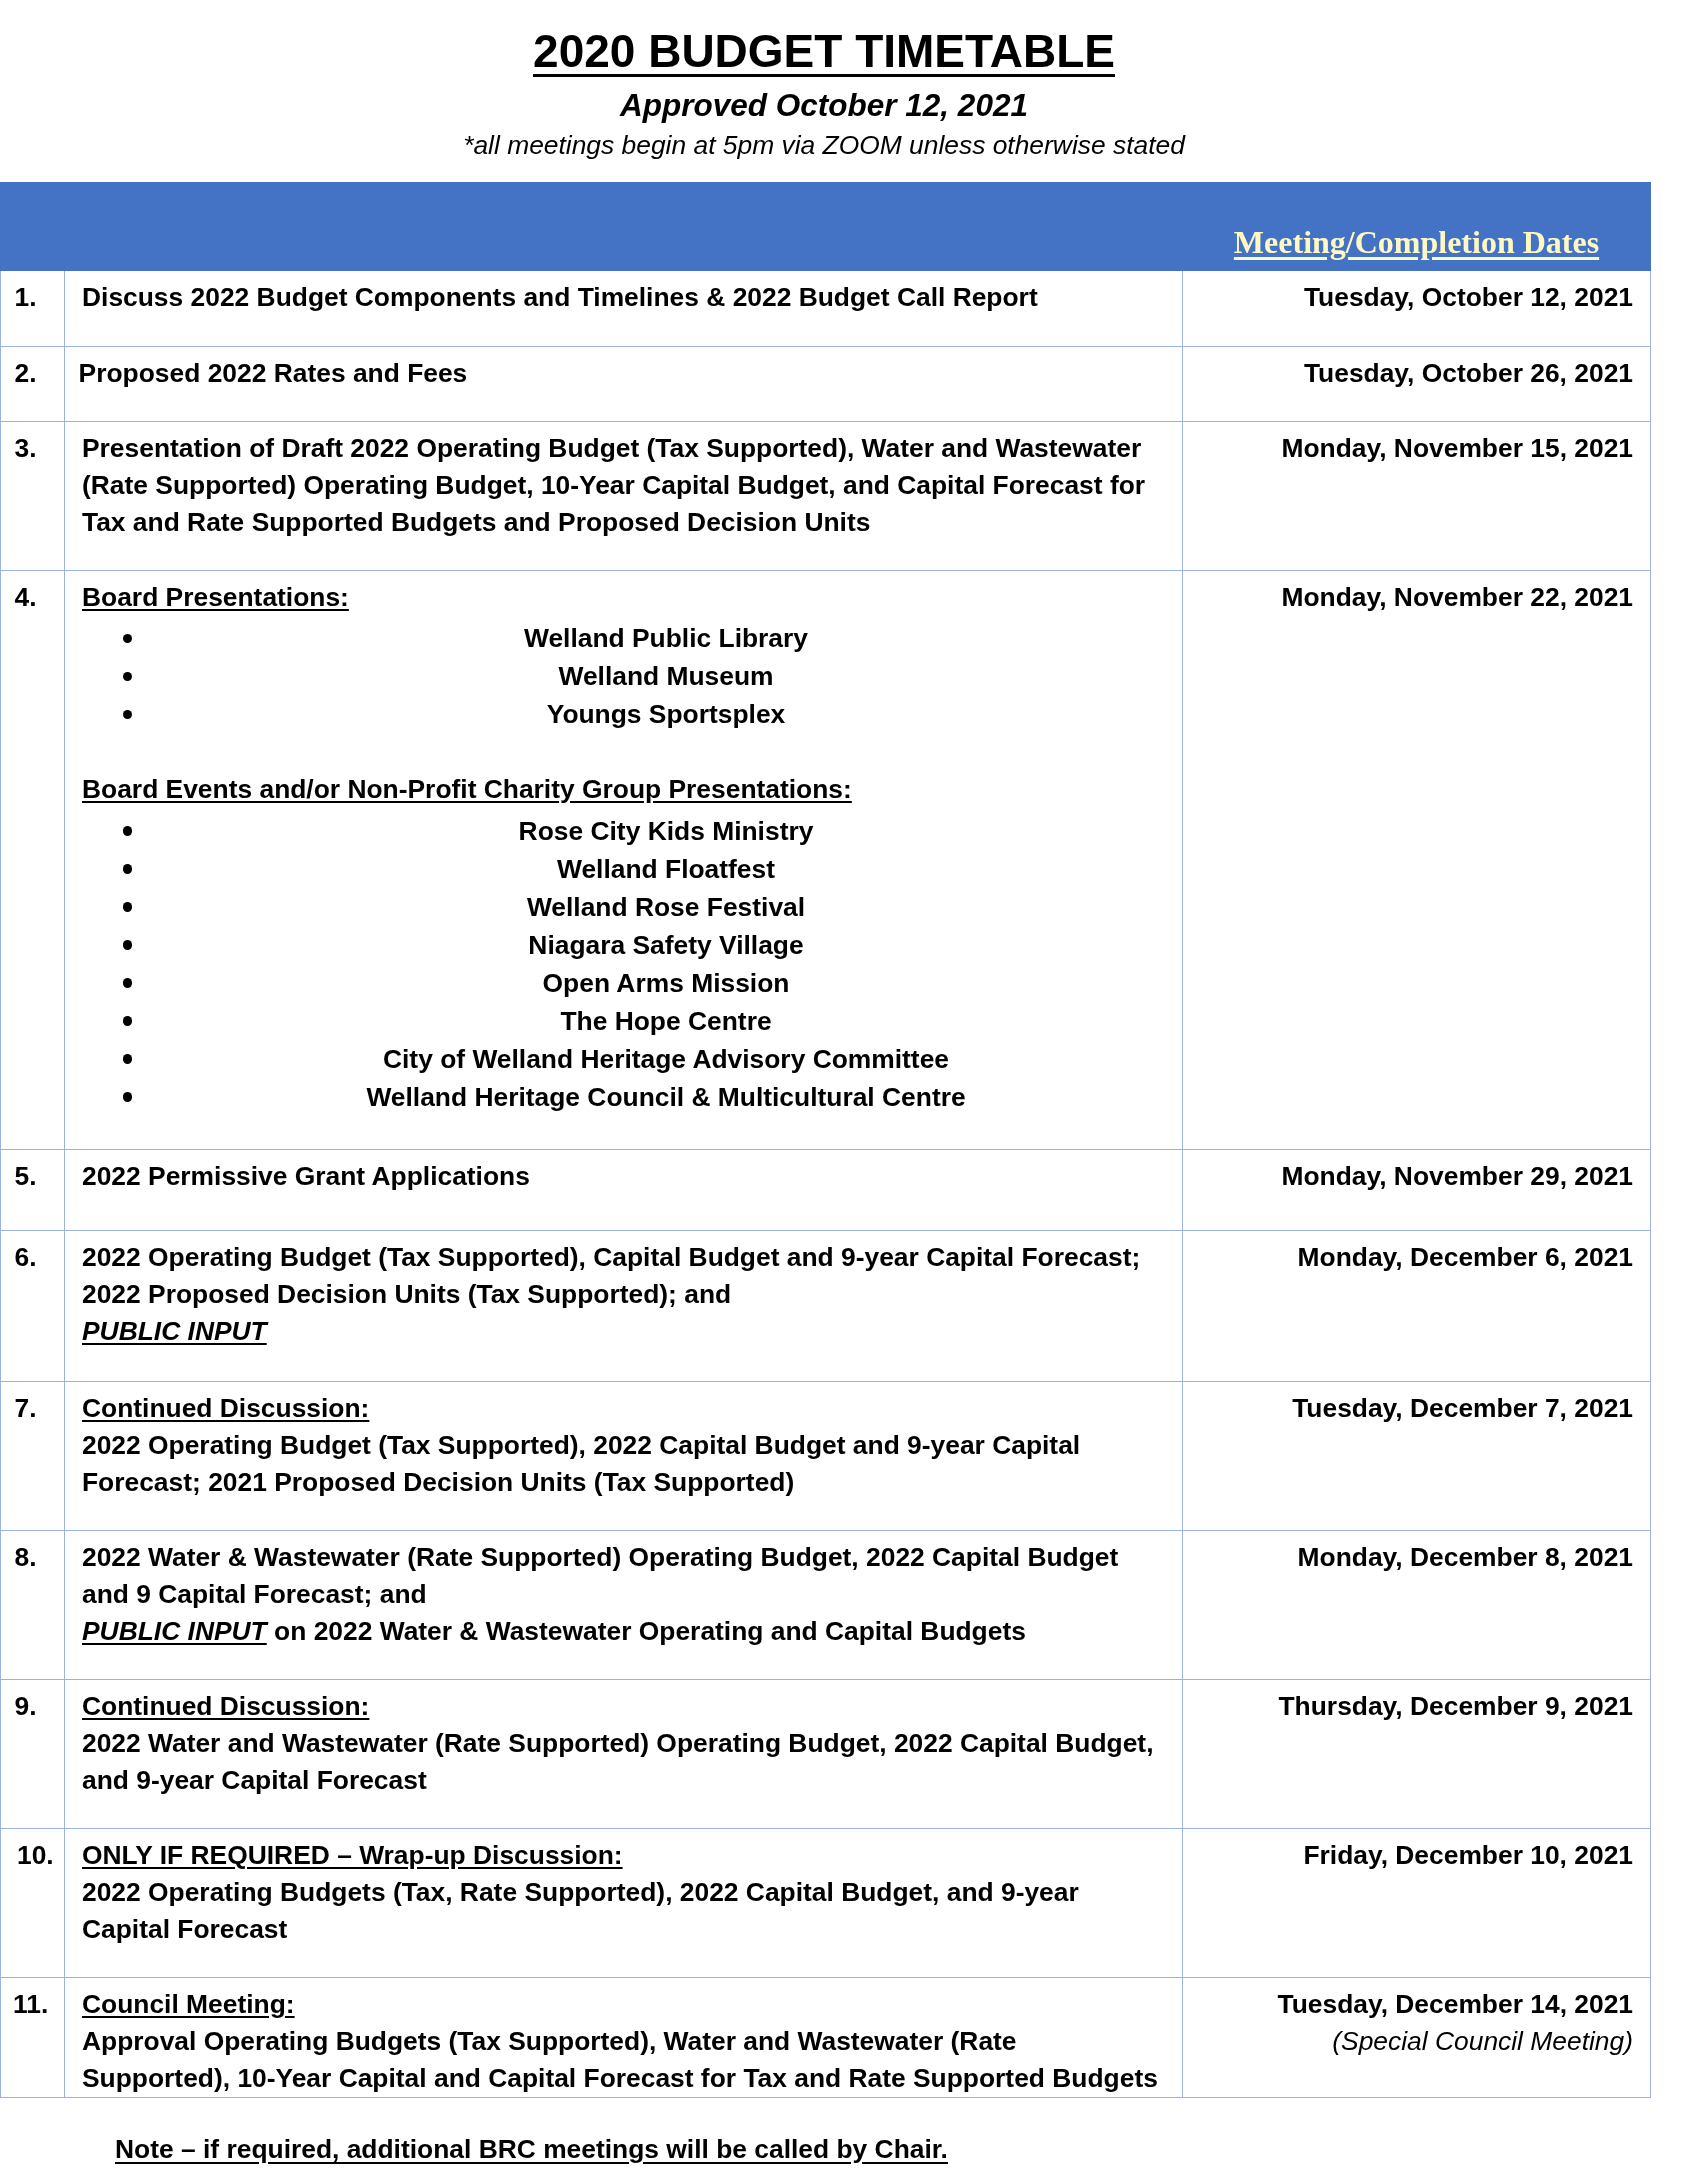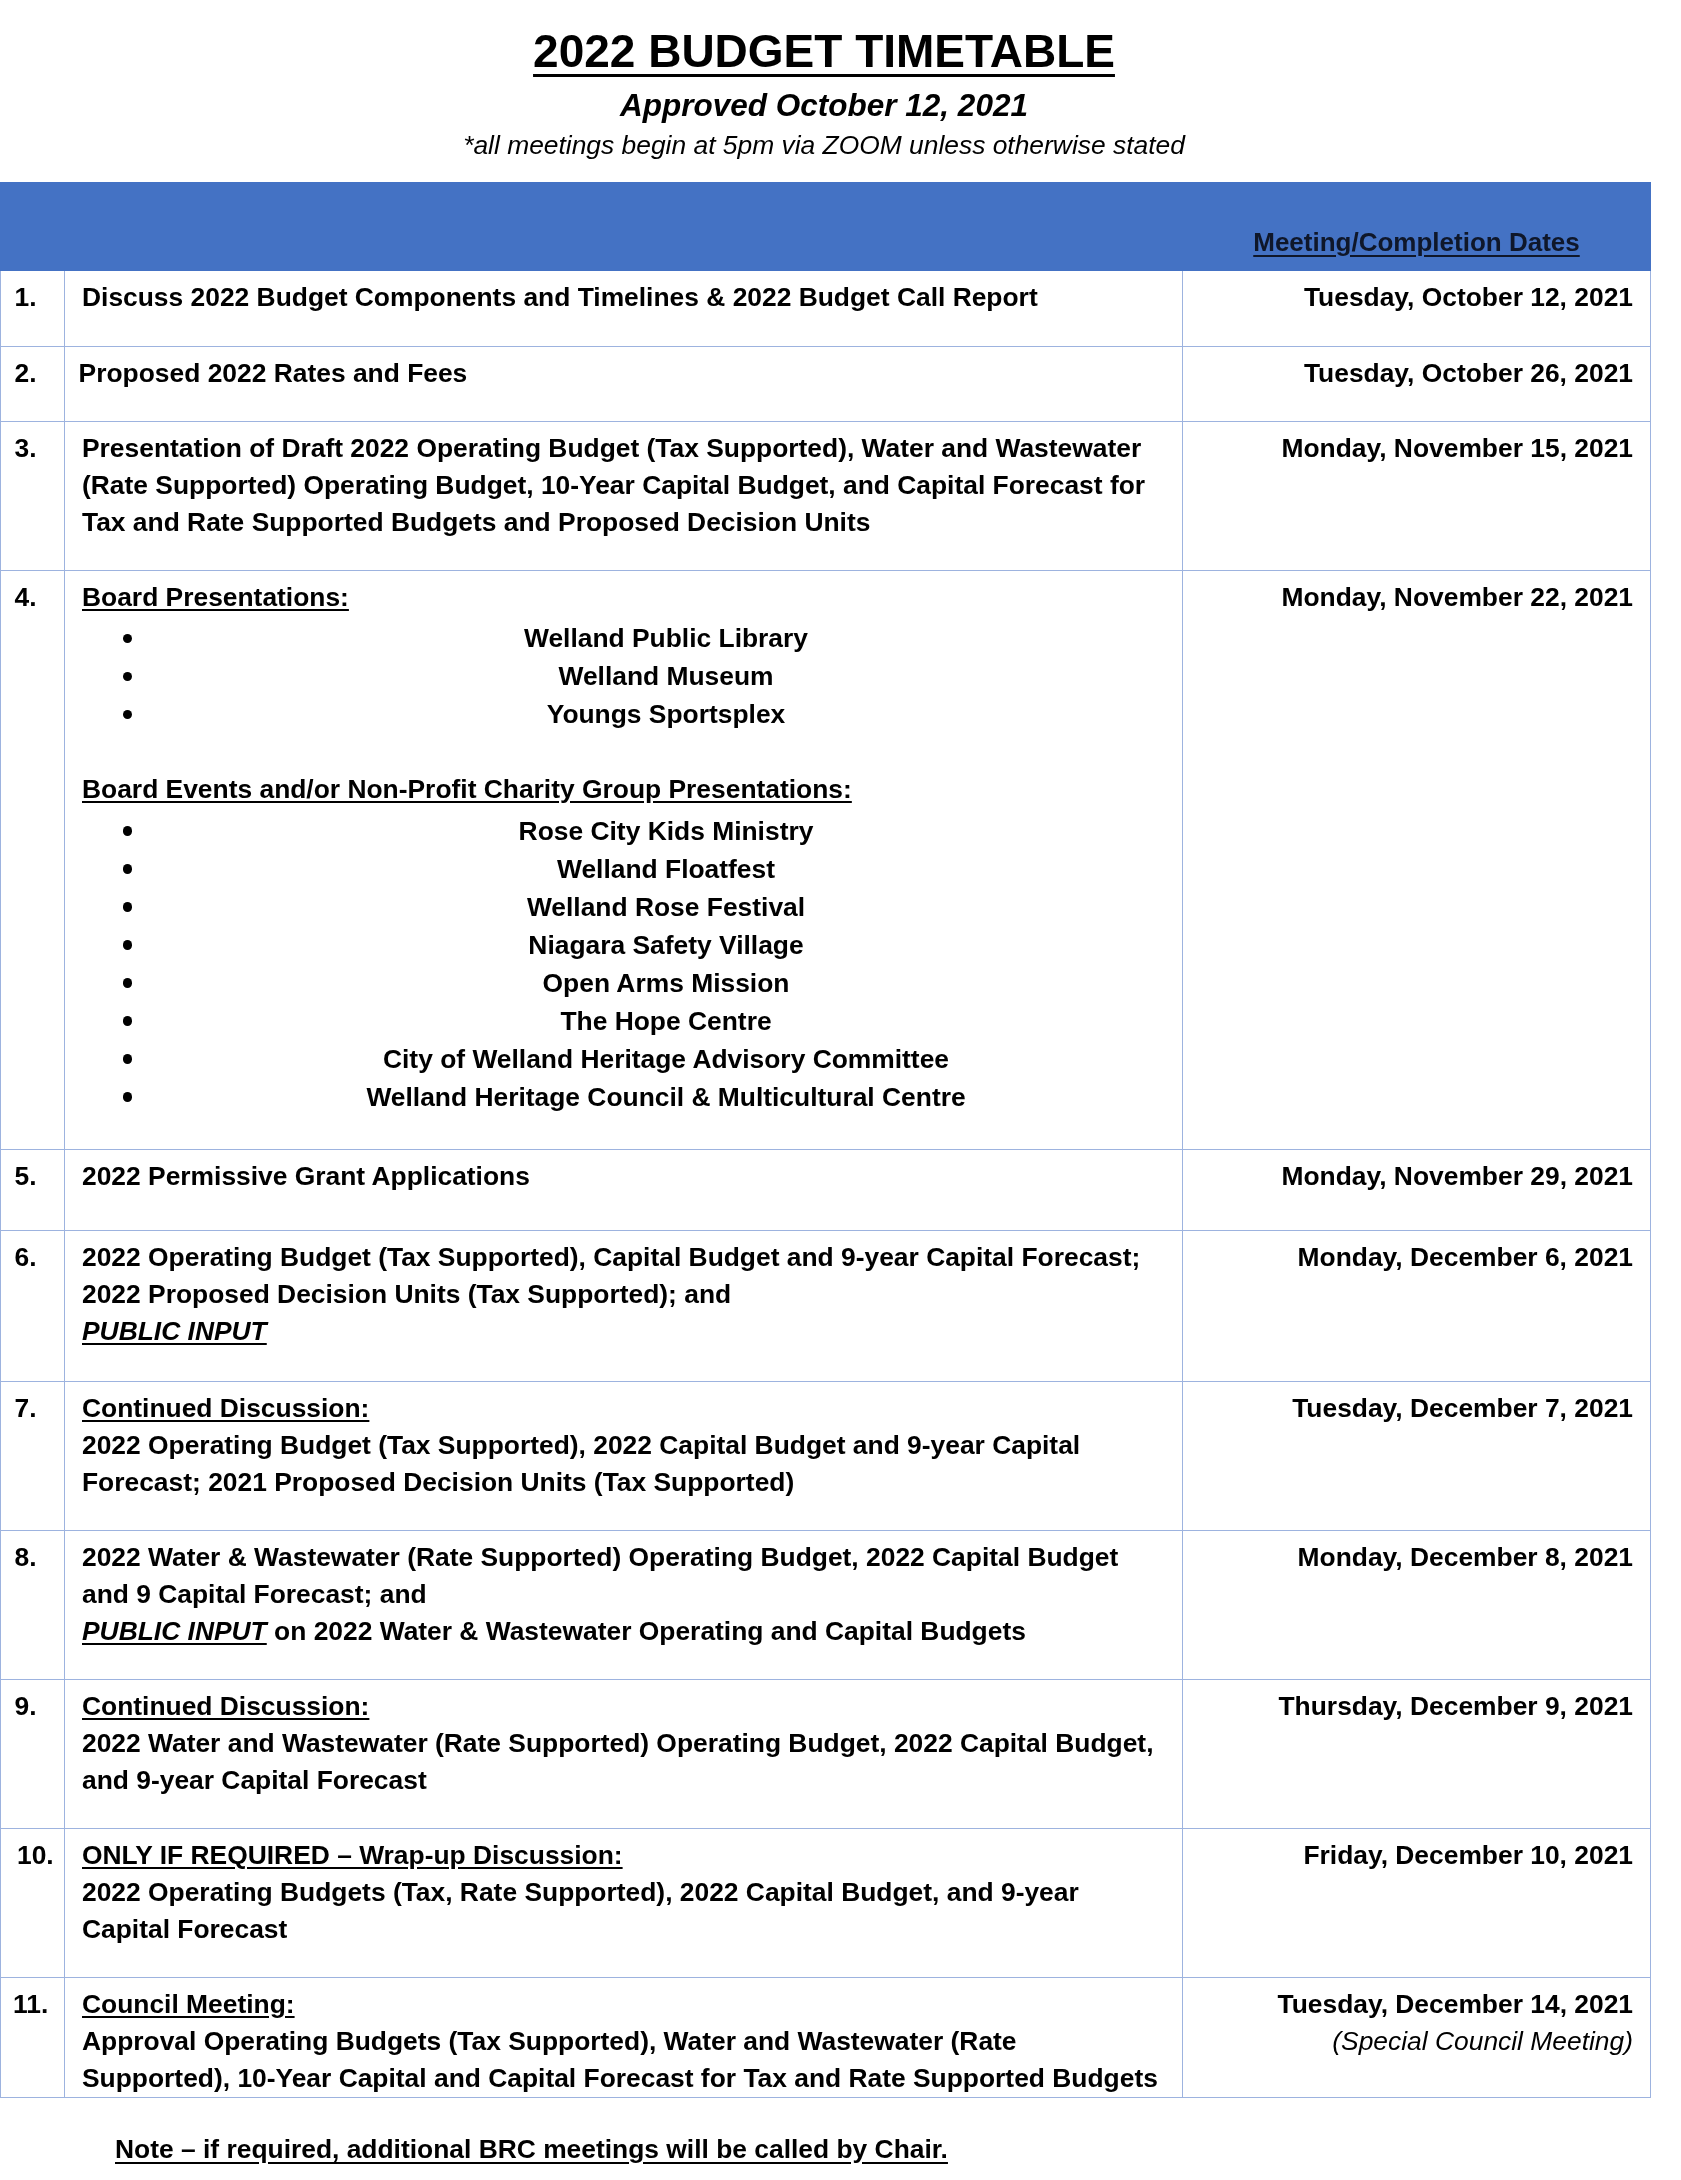--- a/index.html
+++ b/index.html
@@ -29,22 +29,23 @@
     font-size: 26.4px; font-weight: bold; line-height: 37px;
   }
   col.c-num { width: 64px; }
   col.c-desc { width: 1118px; }
   col.c-date { width: 468px; }
   tr.header-row th {
     background: #4472c4; height: 78px; border-color: #4472c4;
     vertical-align: bottom; padding: 0 0 8.5px 0;
   }
   tr.header-row th.date-head {
-    color: #0f172a; text-align: center; font-weight: bold; font-size: 26px;
+    color: #fef9c3; text-align: center; font-weight: bold; font-size: 32px;
     border-left: 1.7px solid #6f8fd0;
+    font-family: Liberation Serif, serif;
   }
   tr.header-row th.date-head span { text-decoration: underline; text-underline-offset: 4.3px; }
   td.num { padding: 8.5px 0 0 13.6px; }
   td.desc { padding: 8.5px 17px 0 17px; }
   td.date { padding: 8.5px 17px 0 0; text-align: right; }
   .u { text-decoration: underline; text-underline-offset: 3.4px; }
   .iu { font-style: italic; text-decoration: underline; text-underline-offset: 3.4px; }
   .date-sub { font-weight: normal; font-style: italic; }
   ul.bullets { margin: 3.4px 0 0 0; padding: 0 0 0 85px; list-style: none; text-align: center; }
   ul.bullets li { position: relative; line-height: 38px; }
@@ -55,21 +56,21 @@
   .spacer { height: 38px; }
   .footer-note {
     position: absolute; left: 115px; top: 2131px;
     font-size: 26.4px; font-weight: bold; line-height: 37px;
     text-decoration: underline; text-underline-offset: 4.3px;
   }
 </style>
 </head>
 <body>
 
-<div class="title"><span>2022 BUDGET TIMETABLE</span></div>
+<div class="title"><span>2020 BUDGET TIMETABLE</span></div>
 <div class="subtitle">Approved October 12, 2021</div>
 <div class="note-top">*all meetings begin at 5pm via ZOOM unless otherwise stated</div>
 
 <table class="timetable">
   <colgroup>
       <col class="c-num">
       <col class="c-desc">
       <col class="c-date">
     </colgroup>
   <tbody>

